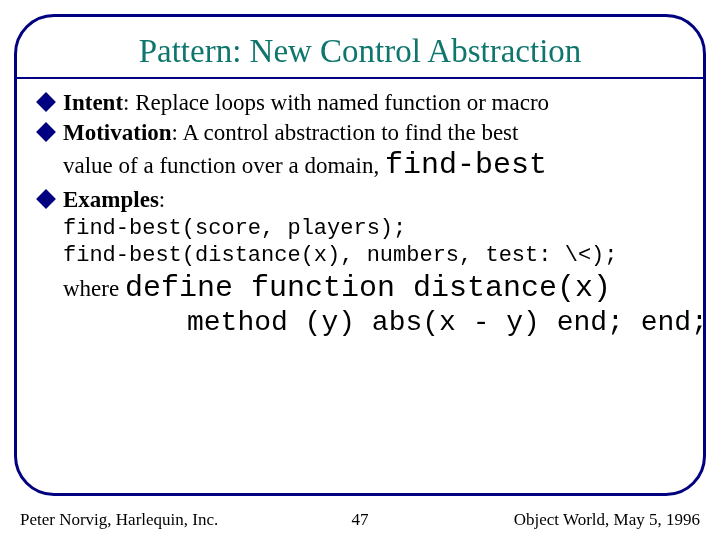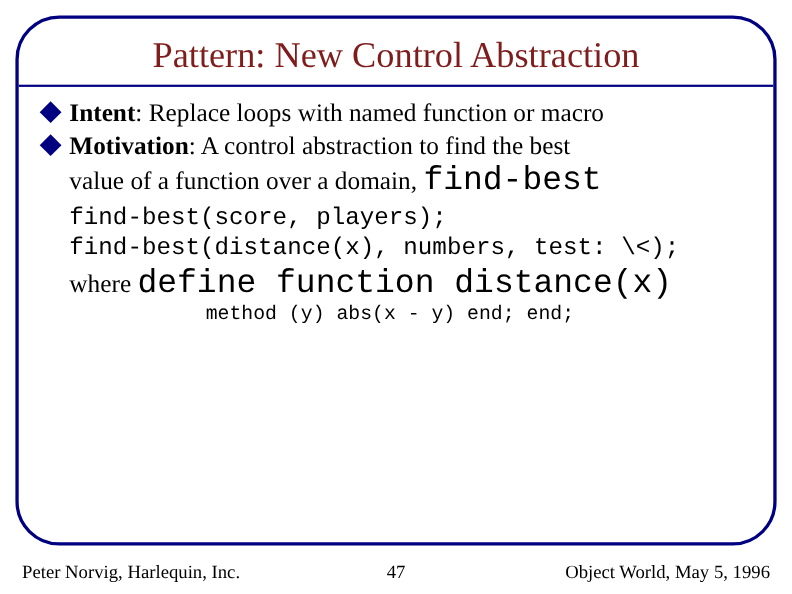--- a/index.html
+++ b/index.html
@@ -25,21 +25,21 @@
     bottom: 44px;
     border: 3px solid #000080;
     border-radius: 40px;
     box-sizing: border-box;
     padding: 14px 22px 12px 22px;
   }
   .title {
     text-align: center;
     font-size: 33px;
     font-weight: 400;
-    color: #7f1d1d;
+    color: #0f766e;
     margin: 2px 0 8px 0;
     line-height: 1.1;
   }
   .title-rule {
     border: none;
     border-top: 2px solid #000080;
     margin: 0 -22px 10px -22px;
   }
   .body {
     font-size: 23px;
@@ -72,21 +72,21 @@
     font-size: 22px;
     line-height: 1.22;
     padding-left: 24px;
     white-space: pre;
   }
   .where-line {
     padding-left: 24px;
   }
   .mono-indent {
     font-family: "Courier New", Courier, monospace;
-    font-size: 18px;
+    font-size: 28px;
     padding-left: 148px;
     white-space: pre;
     line-height: 1.22;
   }
   .footer {
     position: absolute;
     left: 20px;
     right: 20px;
     bottom: 10px;
     font-size: 17px;
@@ -122,20 +122,24 @@
         <span class="bullet"></span>
         <span class="label">Intent</span><span>: Replace loops with named function or macro</span>
       </div>
 
       <div class="item">
         <span class="bullet"></span>
         <span class="label">Motivation</span><span>: A control abstraction to find the best</span><br>
         <span>value of a function over a domain, </span><span class="mono">find-best</span>
       </div>
 
+      <div class="item">
+        <span class="bullet"></span>
+        <span class="label">Examples</span><span>:</span>
+      </div>
 
       <div class="mono-block">find-best(score, players);</div>
       <div class="mono-block">find-best(distance(x), numbers, test: \&lt;);</div>
 
       <div class="where-line">
         <span>where </span><span class="mono">define function distance(x)</span>
       </div>
       <div class="mono-indent">method (y) abs(x - y) end; end;</div>
 
 

